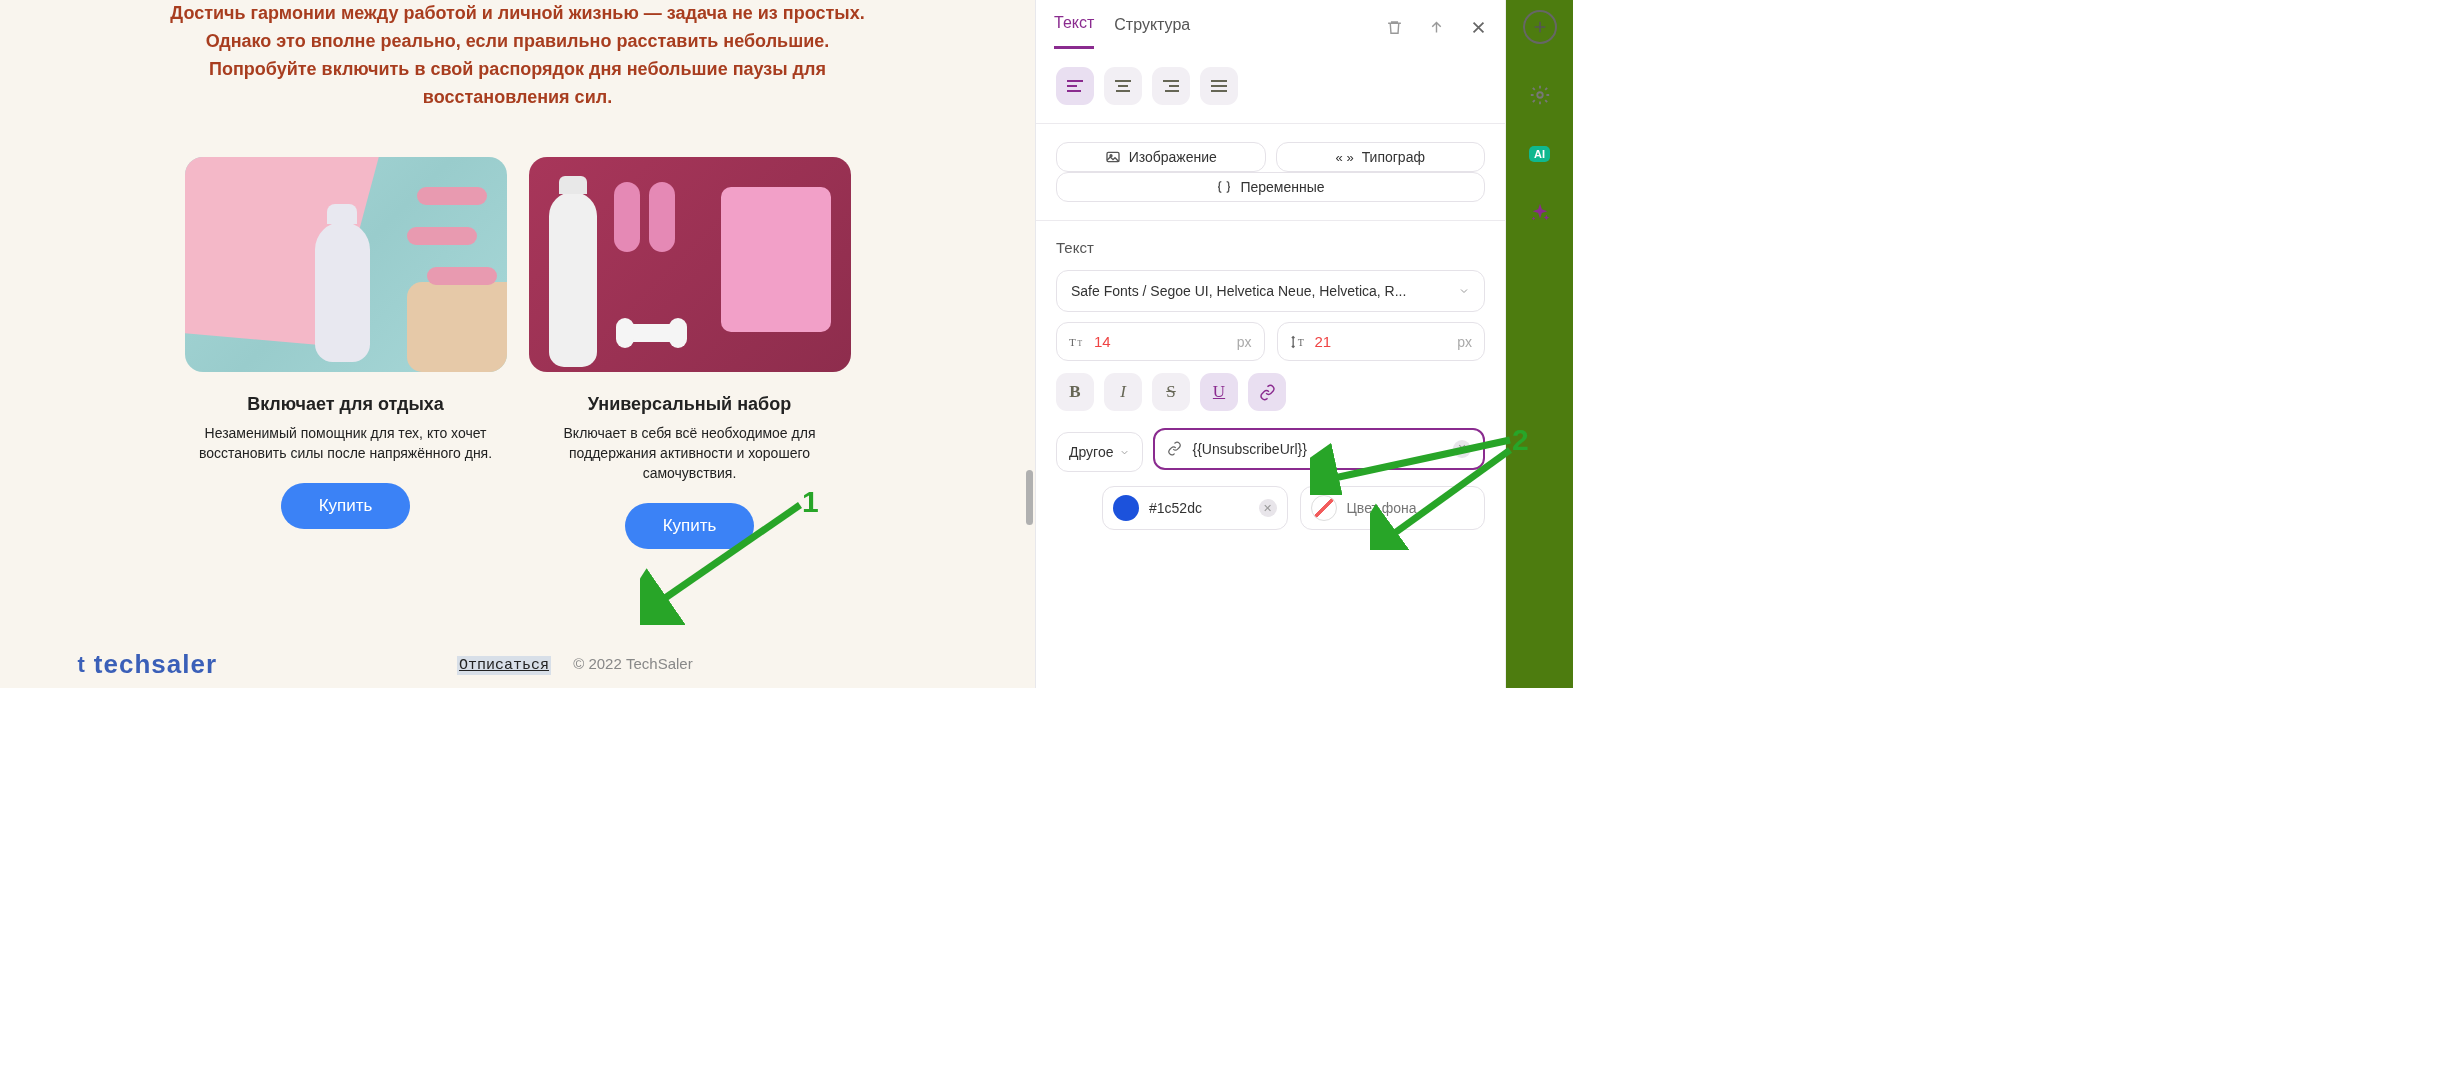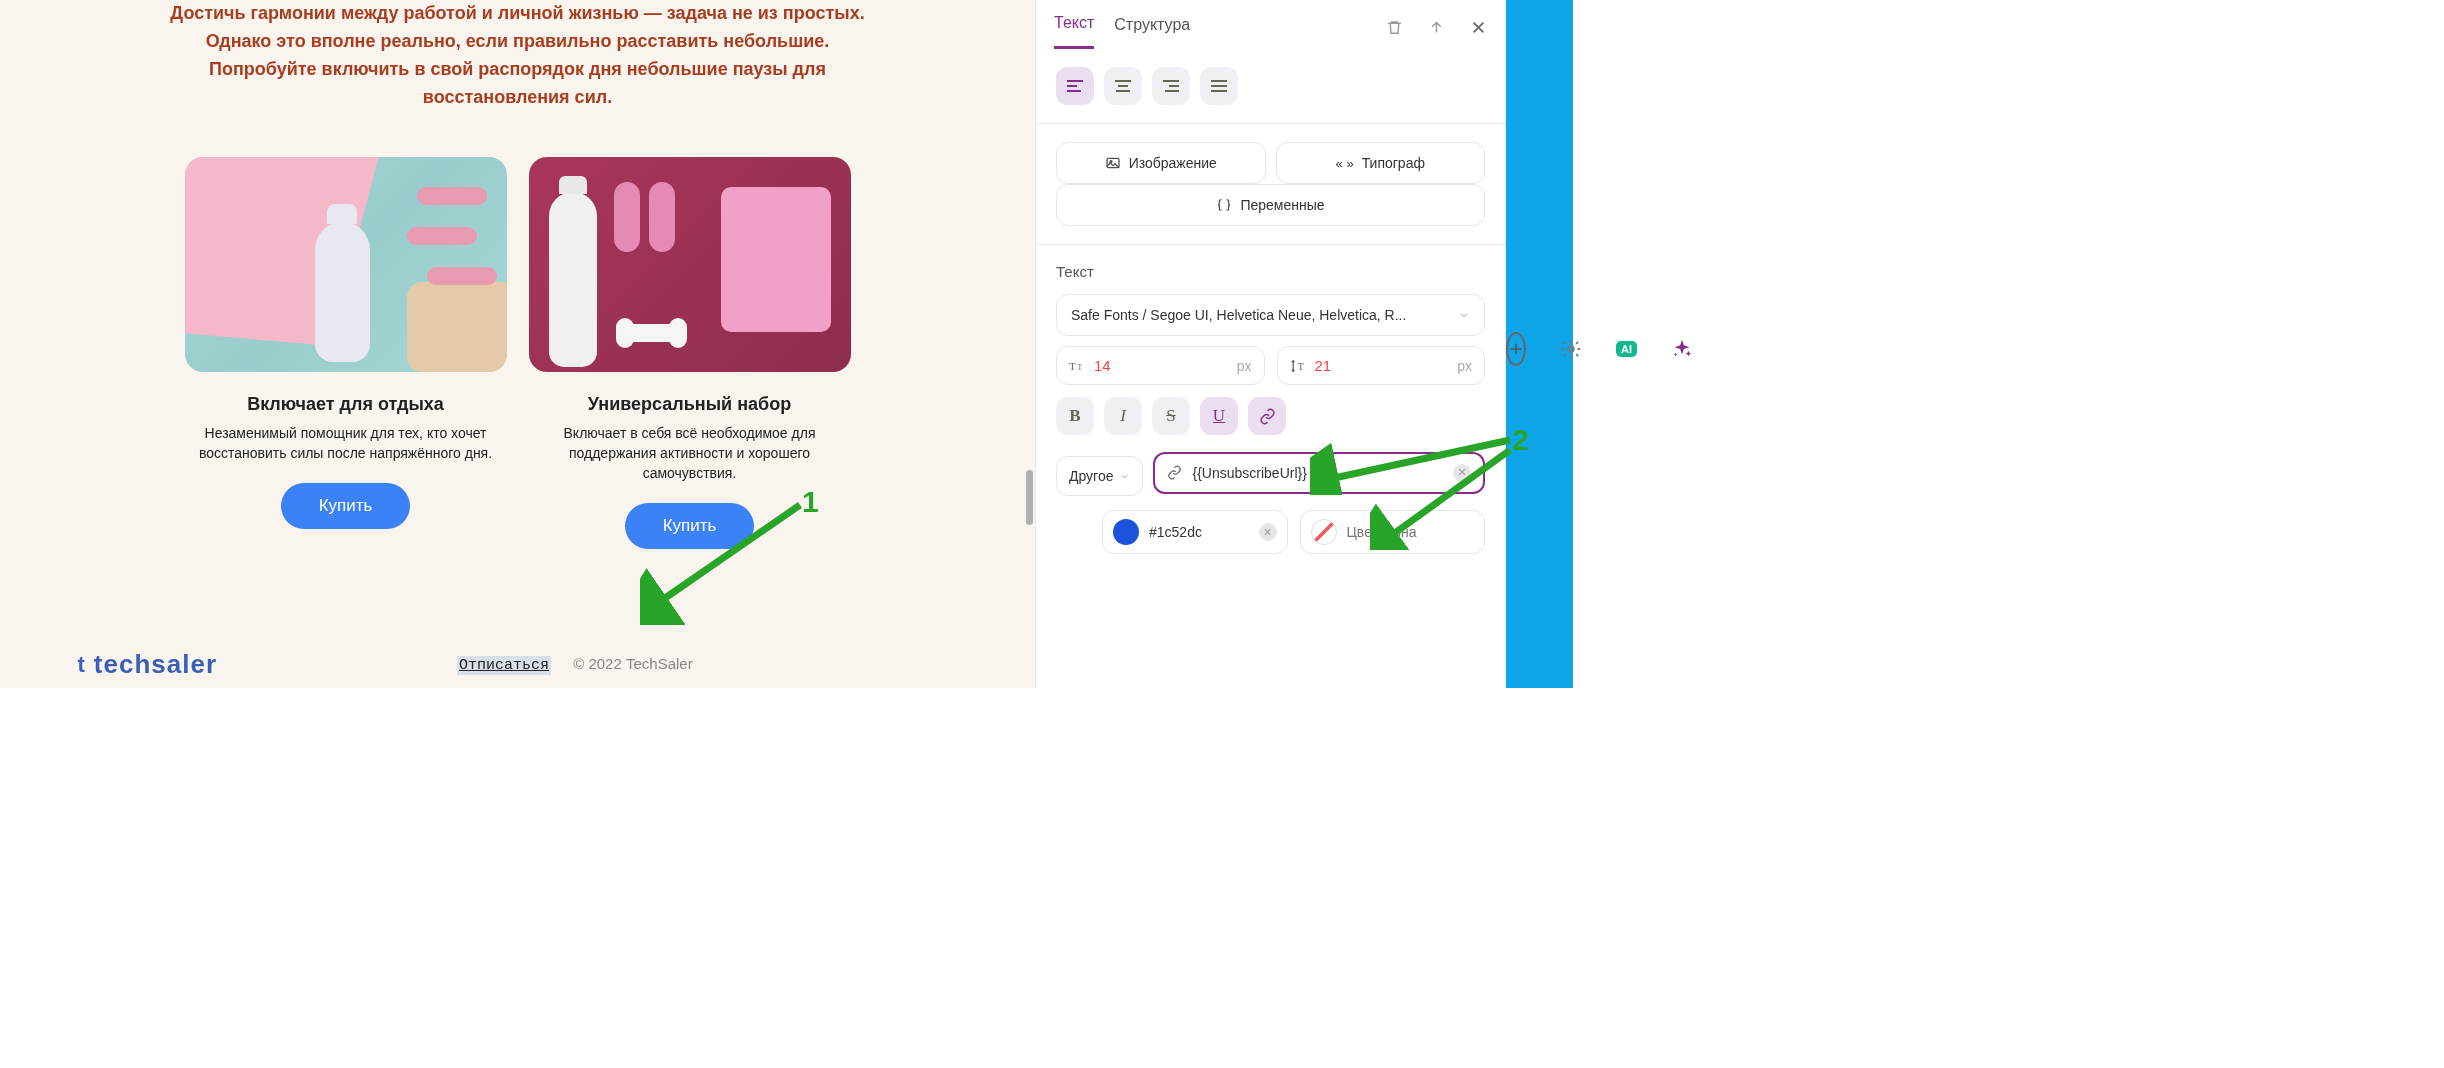--- a/index.html
+++ b/index.html
@@ -43,21 +43,21 @@
     .tab.active { color:#8a2b8f; border-bottom:3px solid #8a2b8f; font-weight:500; }
     .tab-icons { margin-left:auto; display:flex; gap:24px; color:#888; }
     .tab-icons span { cursor:pointer; width:18px; height:18px; display:flex; align-items:center; justify-content:center; }
     .section { padding: 18px 20px; border-bottom:1px solid #eceaee; }
     .align-row { display:flex; gap:10px; }
     .align-btn { width:38px; height:38px; border-radius:11px; background:#f2eff4; display:flex; align-items:center; justify-content:center; cursor:pointer; }
     .align-btn.active { background:#e9dff1; }
     .align-btn svg line { stroke:#665; }
     .align-btn.active svg line { stroke:#8a2b8f; }
     .btn-row { display:flex; gap:10px; }
-    .pill { flex:1; border:1px solid #e5e2e8; border-radius:12px; padding:12px 8px; display:flex; align-items:center; justify-content:center; gap:8px; cursor:pointer; color:#333; font-size:14px; }
+    .pill { flex:1; border:1px solid #e5e2e8; border-radius:12px; padding:6px 8px; display:flex; align-items:center; justify-content:center; gap:8px; cursor:pointer; color:#333; font-size:14px; }
     .pill.full { flex: none; width:100%; margin-top:0; }
     .label { color:#555; font-size:15px; margin-bottom:14px; }
     .font-select { border:1px solid #e5e2e8; border-radius:12px; padding:12px 14px; width:100%; display:flex; align-items:center; justify-content:space-between; cursor:pointer; font-size:14px; color:#333; }
     .nums { display:flex; gap:12px; margin-top:10px; }
     .numbox { flex:1; border:1px solid #e5e2e8; border-radius:12px; padding:10px 12px; display:flex; align-items:center; gap:8px; }
     .numbox input { border:none; outline:none; flex:1; font-size:15px; width:50px; color:#ef4444; }
     .numbox .unit { color:#aaa; font-size:14px; }
     .fmt-row { display:flex; gap:10px; margin-top:12px; }
     .fmt { width:38px; height:38px; border-radius:11px; background:#f2eff4; display:flex; align-items:center; justify-content:center; cursor:pointer; font-family: Georgia, serif; color:#665; font-size:17px; }
     .fmt.active { background:#e9dff1; color:#8a2b8f; }
@@ -66,21 +66,21 @@
     .link-input { flex:1; border:2px solid #8a2b8f; border-radius:12px; padding:10px 12px; display:flex; align-items:center; gap:10px; }
     .link-input input { border:none; outline:none; flex:1; font-size:14px; color:#333; }
     .clear { width:18px; height:18px; border-radius:50%; background:#e8e5ea; color:#999; display:flex; align-items:center; justify-content:center; font-size:11px; cursor:pointer; }
     .color-row { display:flex; gap:12px; margin-top:14px;margin-left:46px; }
     .colorbox { flex:1; border:1px solid #e5e2e8; border-radius:12px; padding:8px 10px; display:flex; align-items:center; gap:10px; }
     .swatch { width:26px; height:26px; border-radius:50%; }
     .colorbox input { border:none; outline:none; flex:1; font-size:14px; color:#333; width:60px; }
     .colorbox .ph { color:#bbb; }
     .diag { background: linear-gradient(135deg, #fff 45%, #f25c5c 45%, #f25c5c 55%, #fff 55%); border:1px solid #ddd; }
 
-    .rail { width:68px; background:#0ea5e9; border-left:1px solid #eee; display:flex; flex-direction:row; align-items:center; padding-top:10px; gap:34px; }
+    .rail { width:68px; background:#4d7c0f; border-left:1px solid #eee; display:flex; flex-direction:column; align-items:center; padding-top:10px; gap:34px; }
     .rail-btn { width:34px; height:34px; display:flex; align-items:center; justify-content:center; color:#777; cursor:pointer; }
     .rail-btn.plus { width:34px; height:34px; border:2px solid #666; border-radius:50%; }
     .ai-badge { background:#0fb88f; color:#fff; font-size:11px; font-weight:700; padding:2px 5px; border-radius:5px; }
     .sparkle { color:#8a2b8f; font-size:20px; }
 
     .arrow { position:absolute; pointer-events:none; }
     .ann-num { position:absolute; color:#28a528; font-weight:800; font-size:30px; }
 
     svg { display:block; }
   </style>

